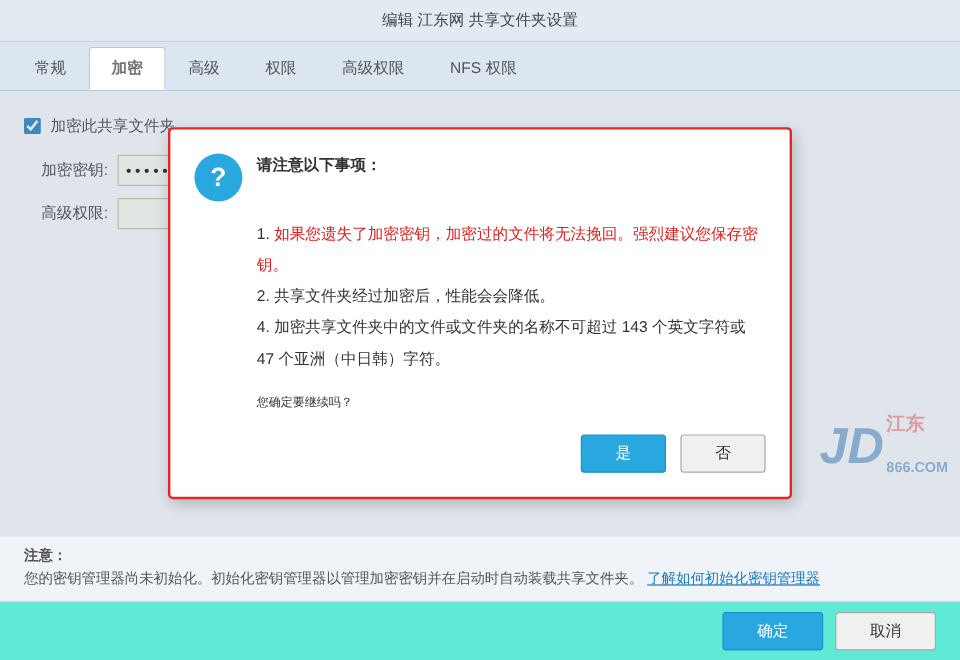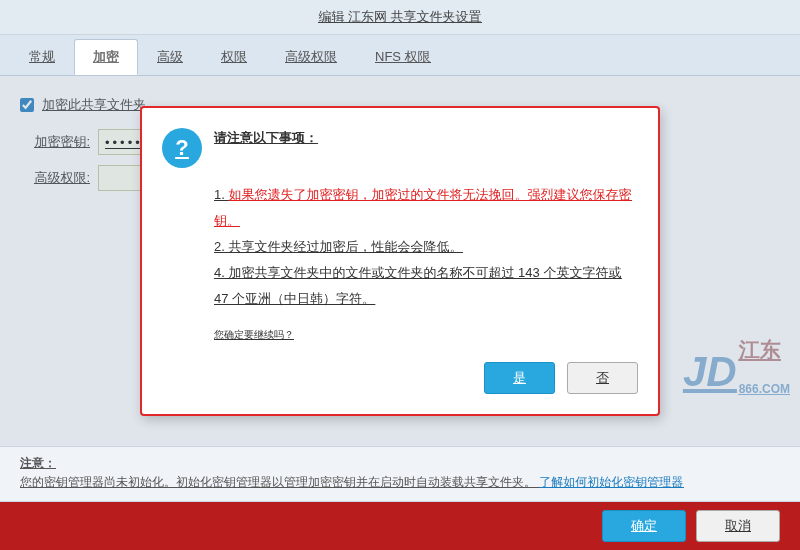--- a/index.html
+++ b/index.html
@@ -1,15 +1,15 @@
 <!DOCTYPE html>
 <html><head>
   <meta charset="utf-8">
   <style>
-    * { box-sizing: border-box; margin: 0; padding: 0; text-decoration: underline; }
+    * { box-sizing: border-box; margin: 0; padding: 0; }
     body {
       width: 800px;
       height: 550px;
       background: #e8f0f7;
       font-family: 'Microsoft YaHei', SimSun, sans-serif;
       font-size: 13px;
       color: #333;
       overflow: hidden;
       position: relative;
     }
@@ -221,21 +221,21 @@
     }
 
     .bottom-note .link-text {
       color: #1a7abf;
       cursor: pointer;
       text-decoration: underline;
     }
 
     
     .action-bar {
-      background: #b91c1c;
+      background: #5eead4;
       border-top: 1px solid #ccd6e0;
       display: flex;
       justify-content: flex-end;
       align-items: center;
       padding: 8px 20px;
       gap: 10px;
     }
 
     .btn-confirm {
       background: #29a8e0;
@@ -270,22 +270,22 @@
     }
 
     .watermark-jd {
       font-size: 42px;
       font-weight: bold;
       color: #1a6ab0;
       font-style: italic;
     }
 
     .watermark-cn {
-      font-size: 21px;
-      color: #7f1d1d;
+      font-size: 16px;
+      color: #ef4444;
       font-weight: bold;
     }
 
     .watermark-url {
       font-size: 12px;
       color: #1a6ab0;
       margin-top: 18px;
       font-weight: bold;
     }
   </style>

